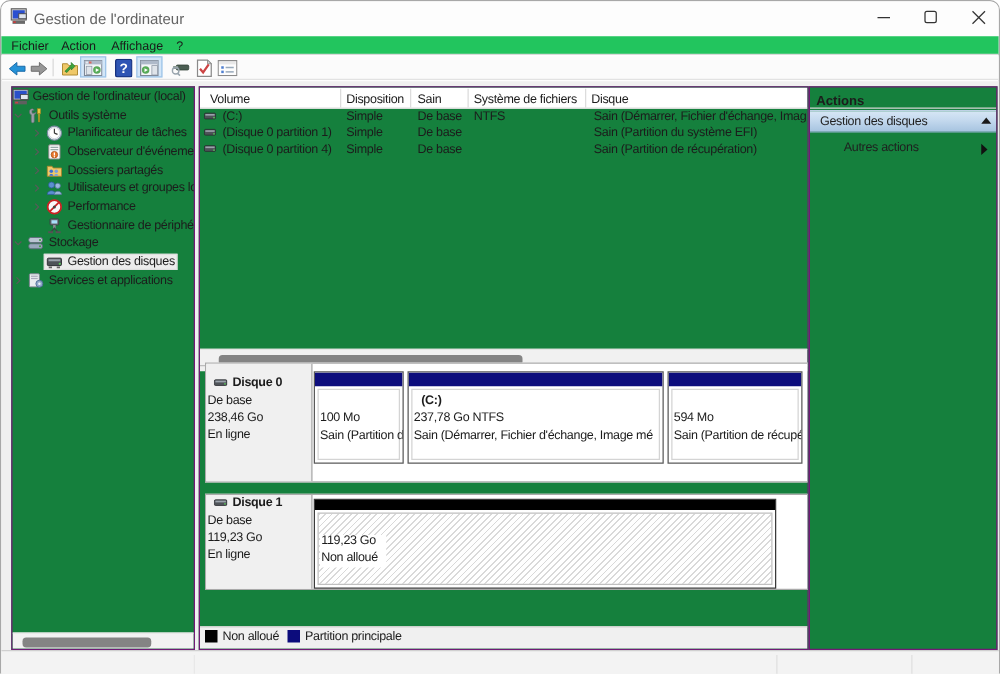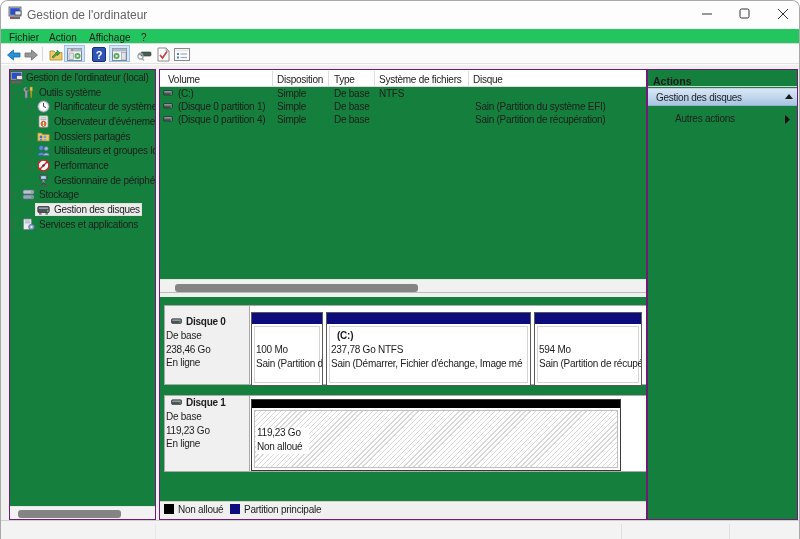--- a/index.html
+++ b/index.html
@@ -163,21 +163,21 @@
       <div class="trow" style="left:0;top:30px;width:147px">
         <svg class="chev" style="left:16px" width="5" height="8" viewBox="0 0 5 8">
             <path d="M1 1 L4 4 L1 7" fill="none" stroke="#5a5a5a" stroke-width="1.1"></path>
           </svg>
         <svg class="ticon" style="left:27px" width="13" height="13" viewBox="0 0 13 13">
           <circle cx="6.5" cy="6.5" r="5.6" fill="#f4f6f8" stroke="#7a8aa0" stroke-width="1"></circle>
           <circle cx="6.5" cy="6.5" r="4.4" fill="#fff" stroke="#c4ccd6" stroke-width="0.6"></circle>
           <line x1="6.5" y1="6.5" x2="6.5" y2="3" stroke="#333" stroke-width="0.9"></line>
           <line x1="6.5" y1="6.5" x2="9" y2="7.5" stroke="#333" stroke-width="0.9"></line>
         </svg>
-        <span class="lbl" style="left:44px">Planificateur de système</span>
+        <span class="lbl" style="left:44px">Planificateur de tâches</span>
       </div>
 
       <div class="trow" style="left:0;top:45px;width:147px">
         <svg class="chev" style="left:16px" width="5" height="8" viewBox="0 0 5 8">
             <path d="M1 1 L4 4 L1 7" fill="none" stroke="#5a5a5a" stroke-width="1.1"></path>
           </svg>
         <svg class="ticon" style="left:27px" width="13" height="13" viewBox="0 0 13 13">
           <rect x="2" y="0.8" width="9" height="11.4" rx="1" fill="#f7f7f7" stroke="#8a8a8a" stroke-width="0.8"></rect>
           <rect x="3.4" y="2.4" width="6.2" height="1" fill="#9aa"></rect>
           <rect x="3.4" y="4.2" width="6.2" height="1" fill="#9aa"></rect>
@@ -282,39 +282,40 @@
       <div style="position:absolute;left:0;bottom:0;width:145px;height:13px;background:#f2f2f2;border-top:1px solid #e6e6e6">
         <div style="position:absolute;left:8px;top:3px;width:103px;height:8px;background:#848484;border-radius:3px"></div>
       </div>
     </div>
 
     <div class="panel main">
 
       <div class="lv-hdr">
         <span style="left:8px">Volume</span>
         <span style="left:117px">Disposition</span>
-        <span style="left:174px">Type</span>
+        <span style="left:174px">Sain</span>
         <span style="left:219px">Système de fichiers</span>
         <span style="left:313px">Disque</span>
         <div class="colsep" style="left:112px"></div>
         <div class="colsep" style="left:168px"></div>
         <div class="colsep" style="left:214px"></div>
         <div class="colsep" style="left:308px"></div>
       </div>
 
       <div class="lrow" style="left:0;top:18px;width:486px">
         <svg style="position:absolute;left:3px;top:1px" width="10" height="8" viewBox="0 0 10 8">
             <rect x="0.5" y="1.5" width="9" height="4.6" rx="1" fill="#4e5358" stroke="#26282c" stroke-width="0.6"></rect>
             <rect x="1.3" y="2.2" width="7.4" height="1.3" fill="#9aa2ab"></rect>
             <circle cx="8.2" cy="5" r="0.7" fill="#57c757"></circle>
           </svg>
         <span style="left:18px">(C:)</span>
           <span style="left:117px">Simple</span>
           <span style="left:174px">De base</span>
           <span style="left:219px">NTFS</span>
+          <span style="left:315px">Sain (Démarrer, Fichier d'échange, Imag</span>
       </div>
       <div class="lrow" style="left:0;top:31px;width:486px">
         <svg style="position:absolute;left:3px;top:1px" width="10" height="8" viewBox="0 0 10 8">
             <rect x="0.5" y="1.5" width="9" height="4.6" rx="1" fill="#4e5358" stroke="#26282c" stroke-width="0.6"></rect>
             <rect x="1.3" y="2.2" width="7.4" height="1.3" fill="#9aa2ab"></rect>
             <circle cx="8.2" cy="5" r="0.7" fill="#57c757"></circle>
           </svg>
         <span style="left:18px">(Disque 0 partition 1)</span>
           <span style="left:117px">Simple</span>
           <span style="left:174px">De base</span>
@@ -331,21 +332,21 @@
           <span style="left:174px">De base</span>
           <span style="left:315px">Sain (Partition de récupération)</span>
       </div>
 
       <div class="hsb" style="left:0;top:209px;width:486px;height:13px">
         <div class="thumb" style="left:15px;top:3.5px;width:243px;height:8px"></div>
       </div>
 
       <div class="splitter" style="top:222px"></div>
 
-      <div class="drow" style="top:235px;height:80px">
+      <div class="drow" style="top:220px;height:96px">
         <div class="dhdr">
           <svg style="position:absolute;left:6px;top:12px" width="11" height="7" viewBox="0 0 11 7">
               <rect x="0.5" y="0.8" width="10" height="4.6" rx="1" fill="#4e5358" stroke="#26282c" stroke-width="0.6"></rect>
               <rect x="1.3" y="1.5" width="8.4" height="1.4" fill="#9aa2ab"></rect>
               <circle cx="9" cy="4" r="0.7" fill="#57c757"></circle>
             </svg>
           <span class="b" style="position:absolute;left:21px;top:10px">Disque 0</span>
           <span style="position:absolute;left:1px;top:24px">De base</span>
           <span style="position:absolute;left:1px;top:38px">238,46 Go</span>
           <span style="position:absolute;left:1px;top:51px">En ligne</span>

